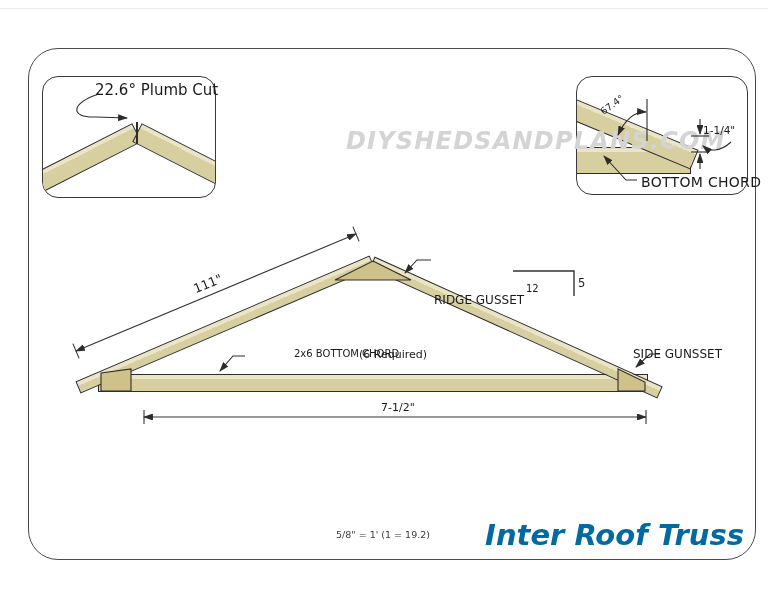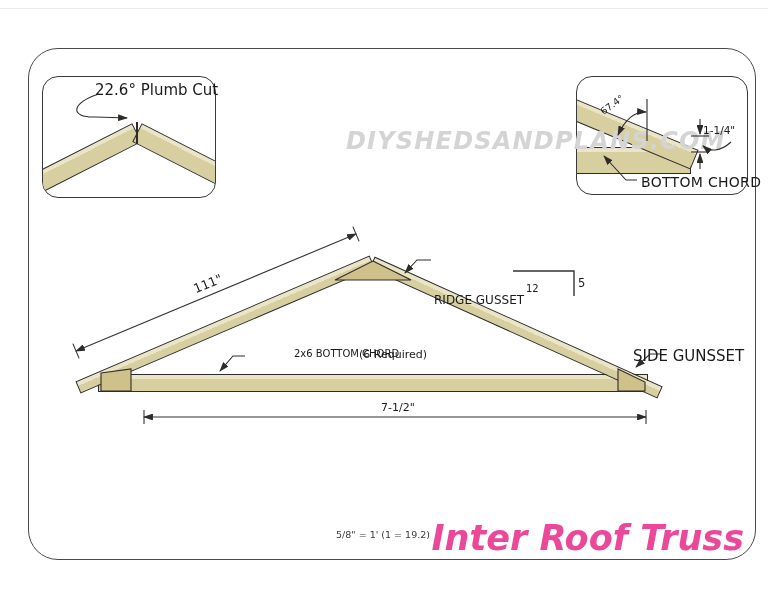--- a/index.html
+++ b/index.html
@@ -33,25 +33,25 @@
   #plumb-cut-label{left:95px;top:81px;font-size:15px;}
   #heel-angle-label{left:599px;top:99px;font-size:9.5px;transform:rotate(-36deg);}
   #heel-offset-label{left:703px;top:124px;font-size:10.5px;}
   #heel-chord-label{left:641px;top:174px;font-size:14px;letter-spacing:.3px;}
   #rafter-length-label{left:193px;top:276px;font-size:12.5px;transform:rotate(-22.5deg);}
   #ridge-gusset-label{left:434px;top:253px;font-size:12px;margin-top:40px;}
   #pitch-run-label{left:526px;top:255px;font-size:10px;margin-top:28px;}
   #pitch-rise-label{left:578px;top:276px;font-size:11.5px;}
   #bottom-chord-label{left:247px;top:348px;font-size:10px;margin-left:47px;}
   #bottom-chord-qty{left:359px;top:348px;font-size:11px;}
-  #side-gusset-label{left:633px;top:347px;font-size:15px;}
+  #side-gusset-label{left:633px;top:347px;font-size:12px;}
   #span-label{left:381px;top:401px;font-size:11px;}
   #instruction{left:118px;top:484px;font-size:10px;color:#1c1c1c;}
   #scale-note{left:336px;top:529px;font-size:9.5px;color:#3a3a3a;}
-  #sheet-title{right:24px;top:518px;font-size:35px;font-style:italic;font-weight:600;color:#ec4899;}
+  #sheet-title{right:24px;top:518px;font-size:29px;font-style:italic;font-weight:600;color:#0369a1;}
 </style>
 </head>
 <body>
 
 <div id="page">
 
   <div id="top-edge-line"></div>
   <div id="sheet-border"></div>
 
   <div id="inset-plumb" class="inset">

